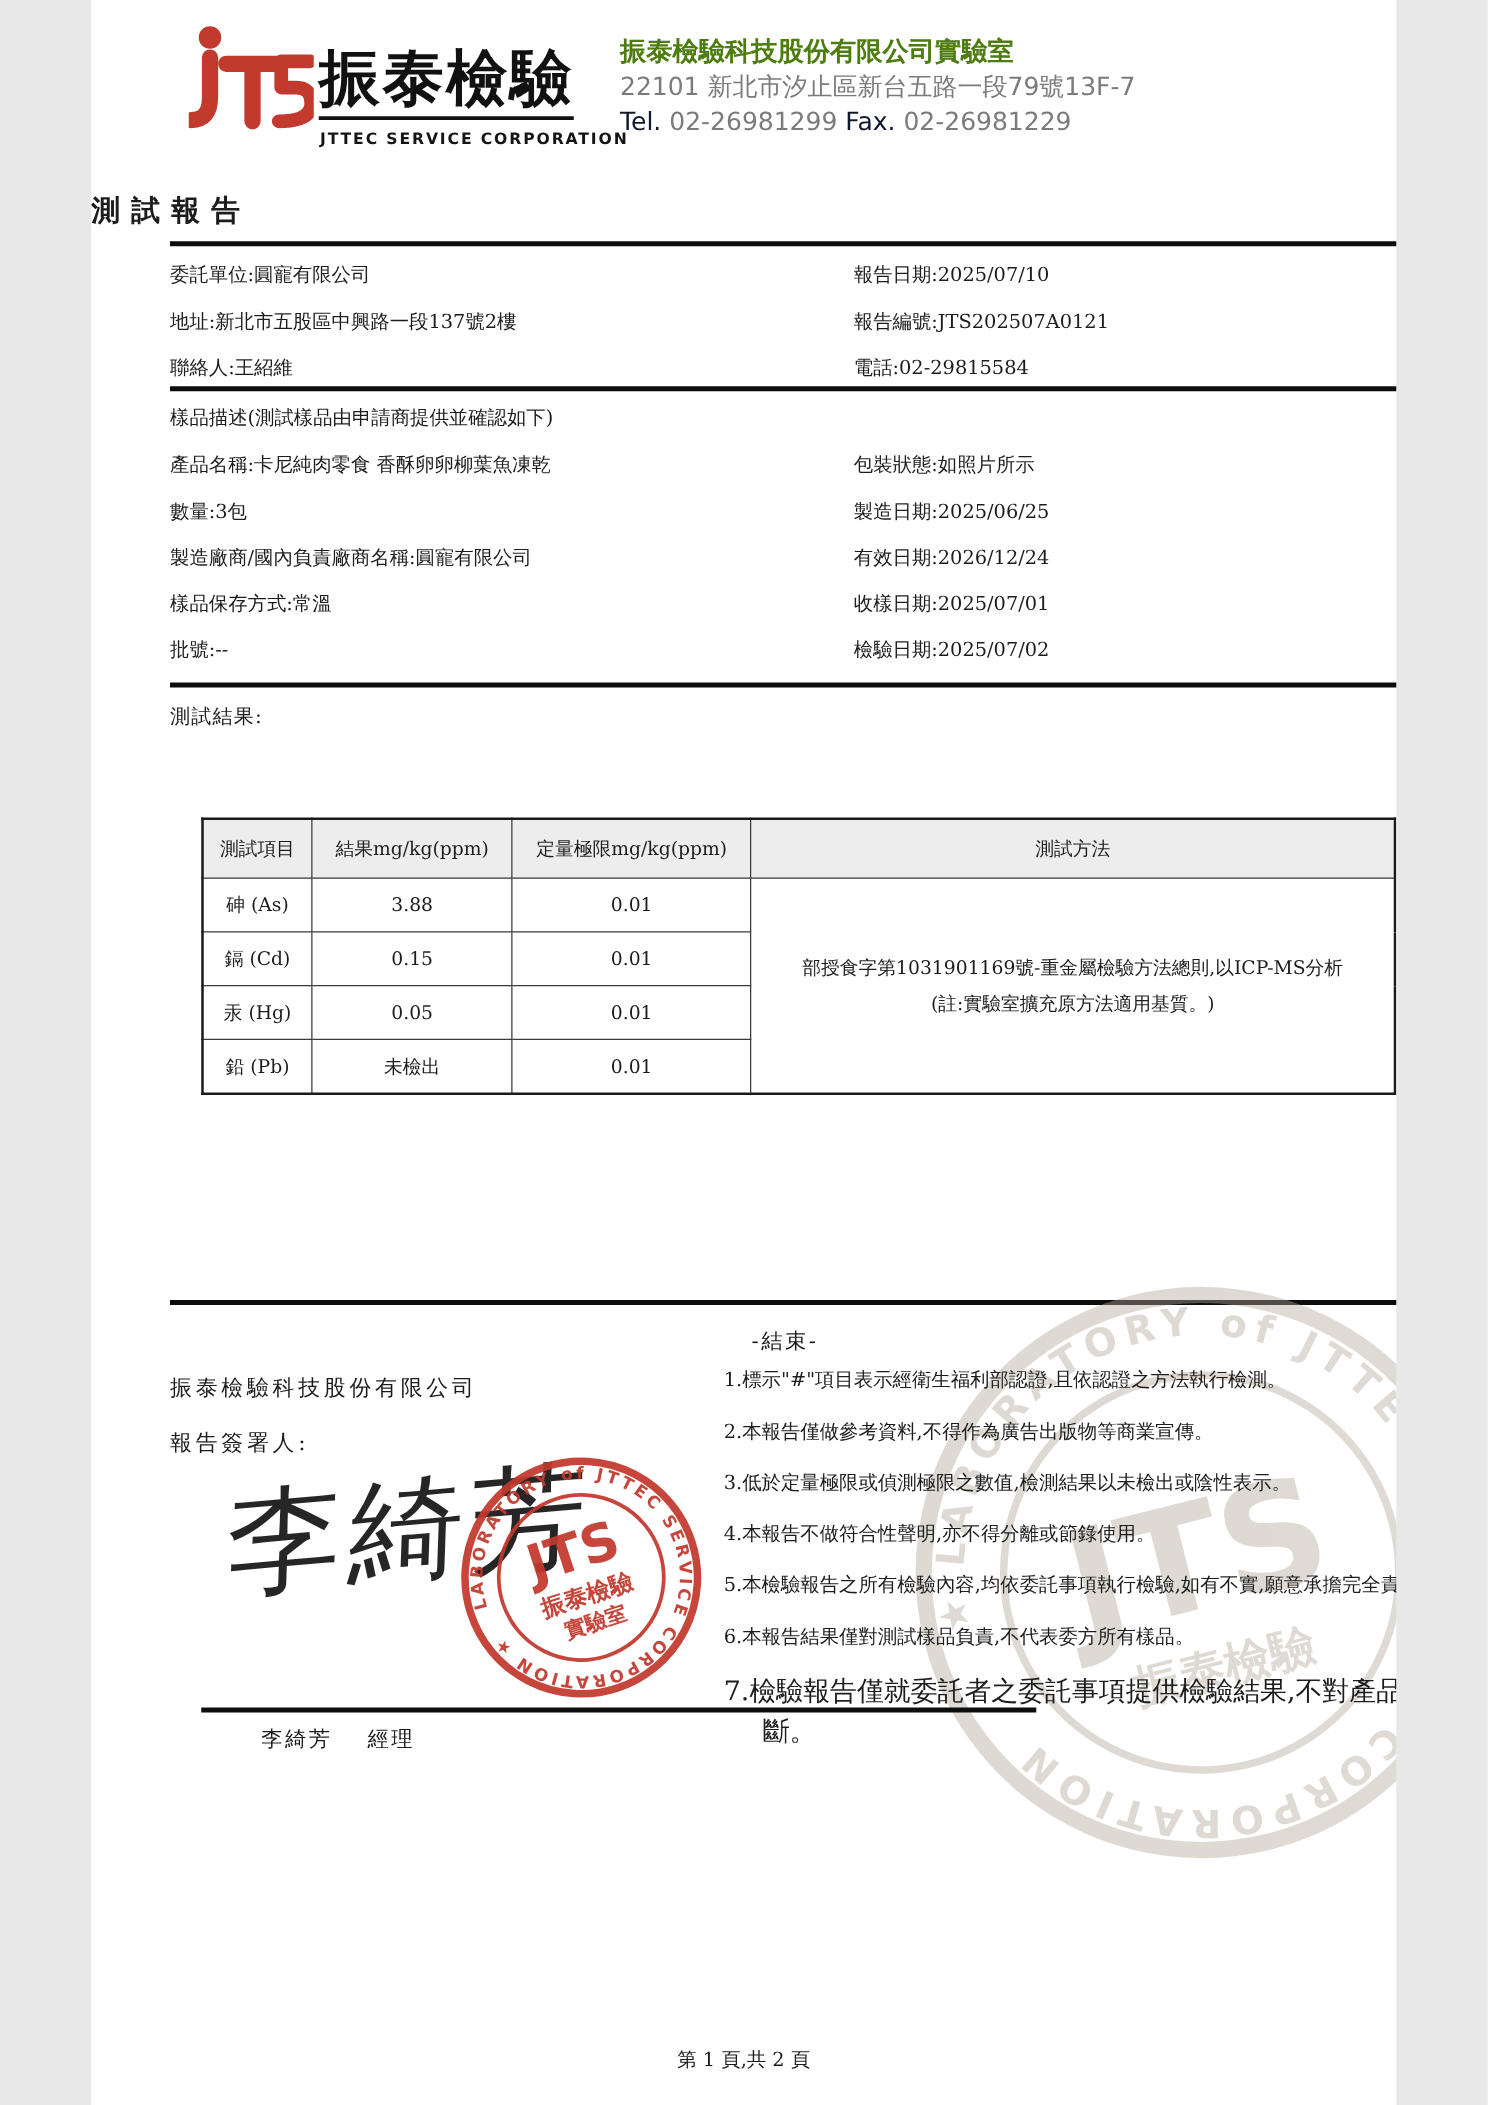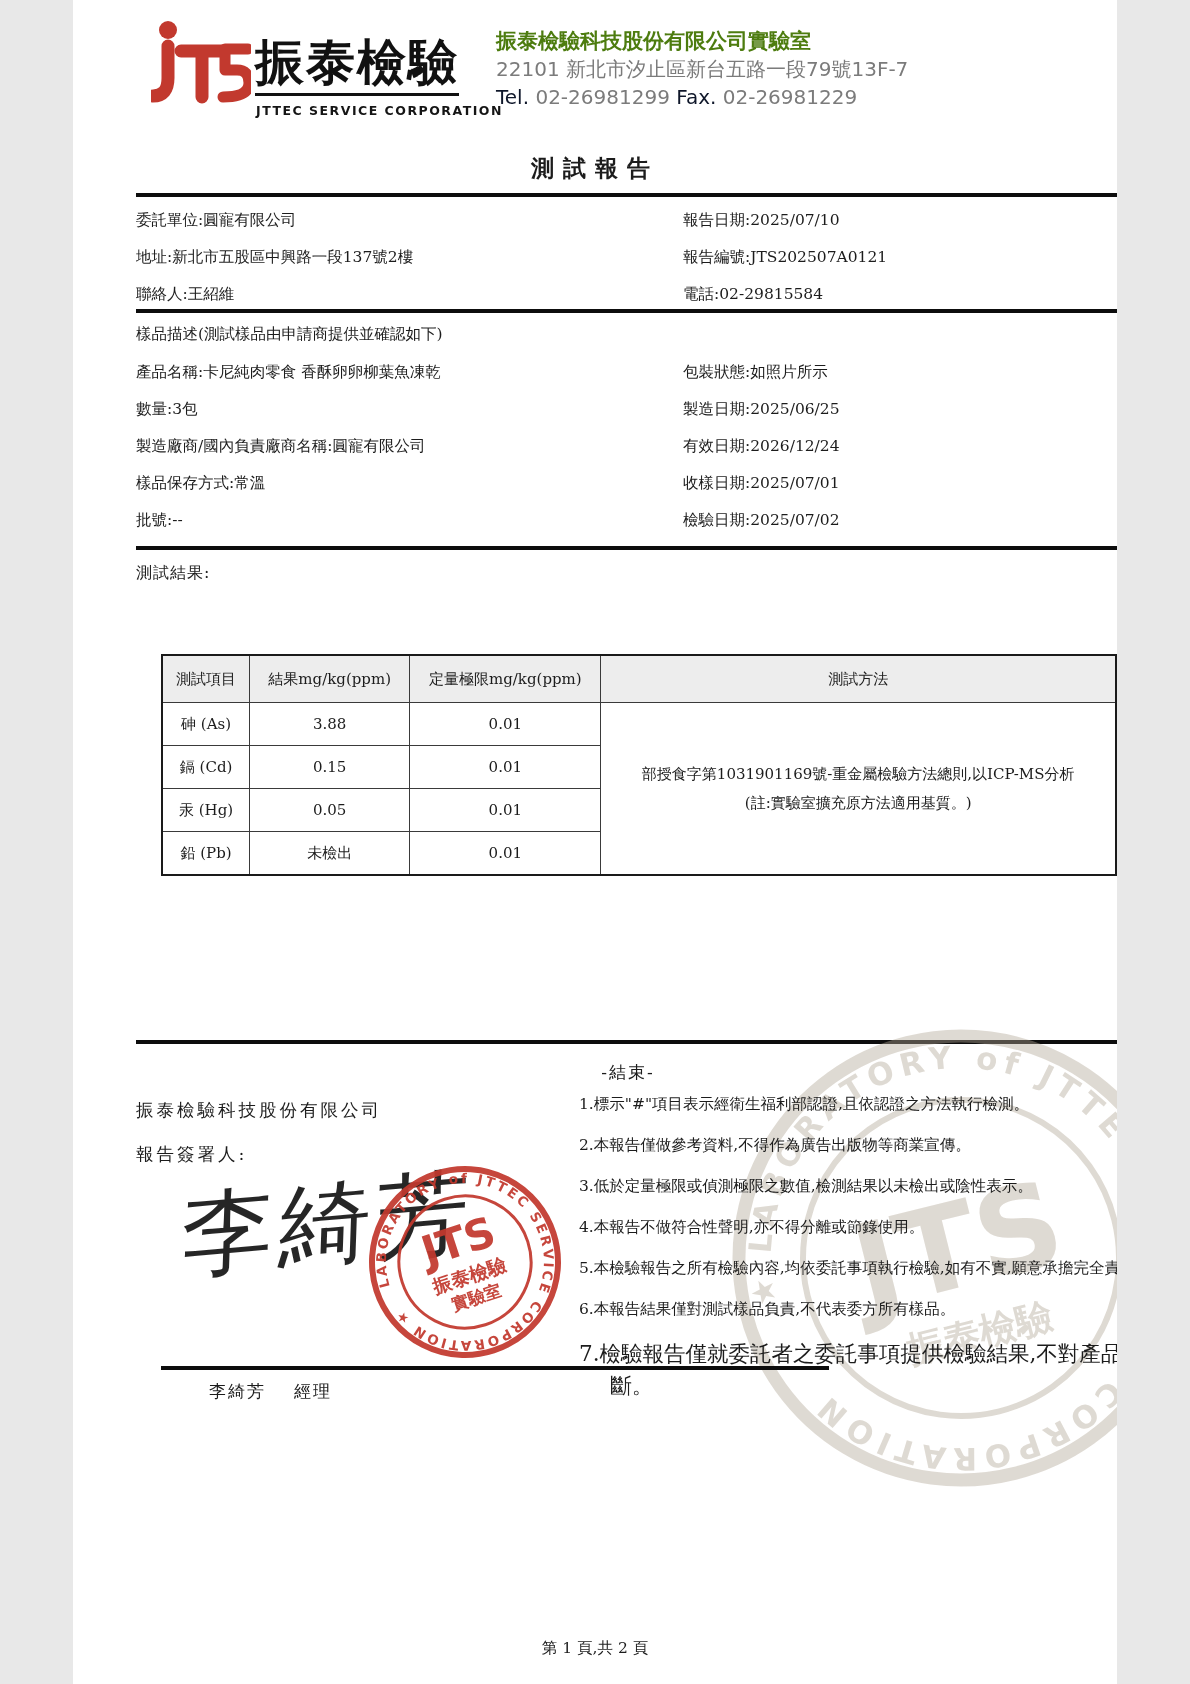--- a/index.html
+++ b/index.html
@@ -20,21 +20,21 @@
   .logo-sub{
     position:absolute;left:183px;top:103px;font-family:"DejaVu Sans","Liberation Sans",sans-serif;
     font-weight:bold;font-size:12.5px;letter-spacing:1.5px;color:#151515;
   }
   .hdr-right{position:absolute;left:423px;top:27px;font-family:"DejaVu Sans","Liberation Sans",sans-serif;line-height:1.38;}
   .hdr-company{color:#4d7c0f;font-weight:bold;font-size:21px;}
   .hdr-addr{color:#7b7b7b;font-size:20px;}
   .hdr-telfax{color:#7b7b7b;font-size:20px;}
   .hdr-telfax .red{color:#0f172a;}
   
-  .doc-title{position:absolute;left:0;top:153px;width:100%;text-align:center;
+  .doc-title{position:absolute;left:0;top:153px;width:100%;
     font-size:23px;font-weight:bold;letter-spacing:9px;}
   .rule{position:absolute;left:63px;width:1064px;height:4px;background:#0d0d0d;}
   
   .info-col{position:absolute;font-size:15.5px;line-height:37px;}
   .info-line{white-space:nowrap;}
   .sample-heading{position:absolute;left:63px;top:324px;font-size:15.5px;}
   .results-heading{position:absolute;left:63px;top:563px;font-size:16px;letter-spacing:1px;}
   
   table.results{
     position:absolute;left:88px;top:654px;border-collapse:collapse;table-layout:fixed;

